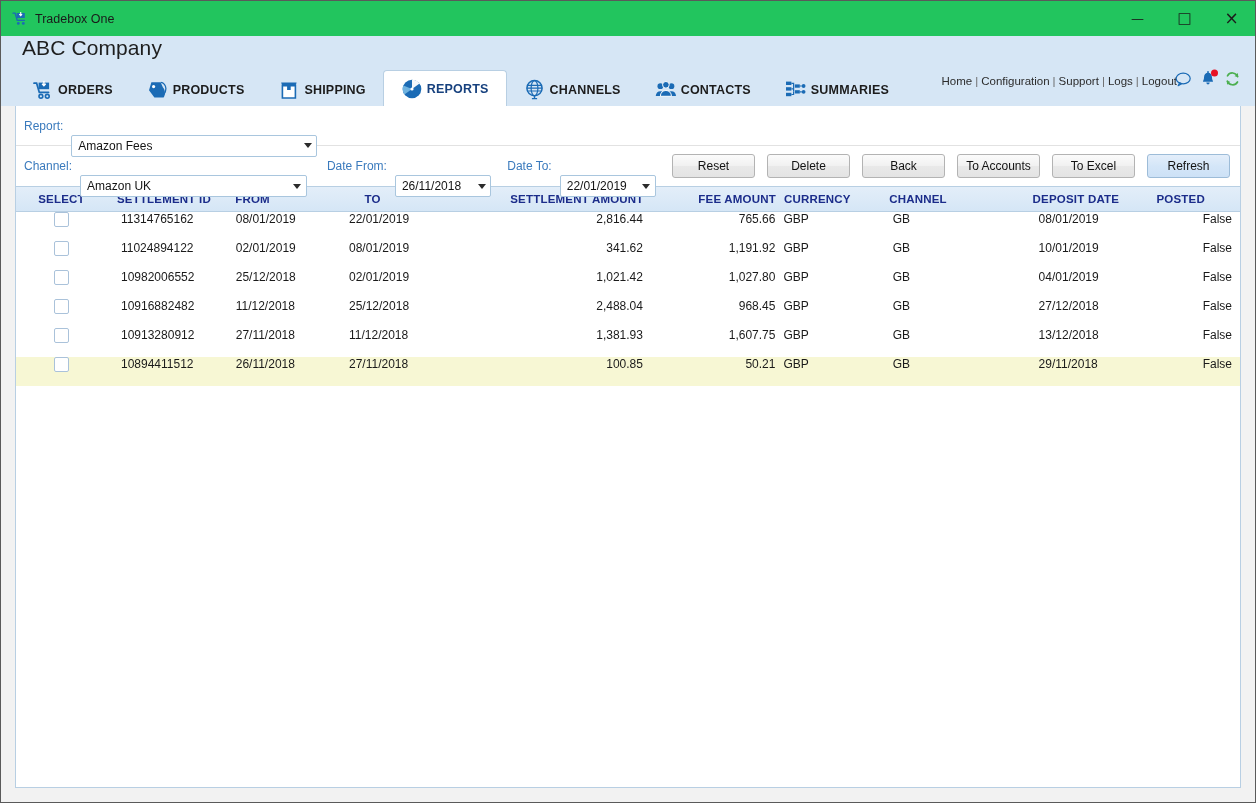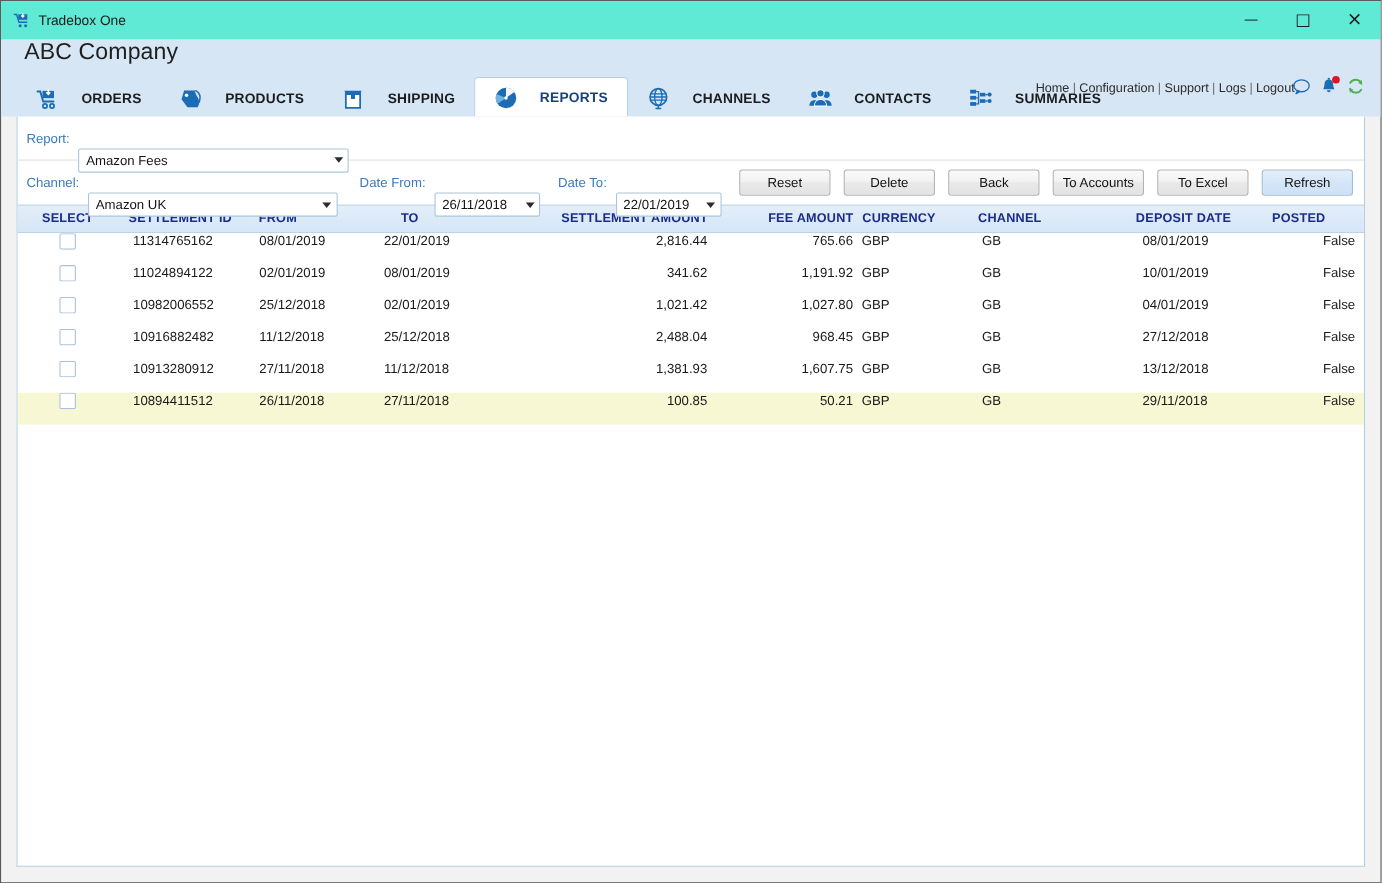--- a/index.html
+++ b/index.html
@@ -16,21 +16,21 @@
     position: absolute; left: 0; top: 0;
     width: 1256px; height: 803px;
     background: #f2f2f2;
     border: 1px solid #5a5a5a;
     display: flex; flex-direction: column;
   }
 
   
   #titlebar {
     height: 35px; min-height: 35px;
-    background: #5eead4;
+    background: #22c55e;
     display: flex; align-items: center;
     position: relative;
   }
   #title-left { display: flex; align-items: center; padding-left: 11px; gap: 7px; }
   #app-title { font-size: 12.5px; color: #1a1a1a; }
   .win-icon-svg { display: block; }
   #win-controls { position: absolute; right: 0; top: 0; height: 35px; display: flex; }
   .win-btn {
     width: 47px; height: 35px;
     display: flex; align-items: center; justify-content: center;
@@ -63,21 +63,21 @@
   }
 
   
   #tabstrip {
     position: absolute; left: 14px; bottom: 0;
     height: 36px;
     display: flex; align-items: flex-end;
   }
   .tab {
     height: 33px;
-    display: flex; align-items: center; gap: 20px;
+    display: flex; align-items: center; gap: 4px;
     padding: 0 17px;
     font-size: 12.5px; font-weight: bold; color: #1c1c1c;
     letter-spacing: 0.2px;
     cursor: default;
     position: relative;
   }
   .tab.active {
     height: 36px;
     background: #ffffff;
     border: 1px solid #b8cfe3;

